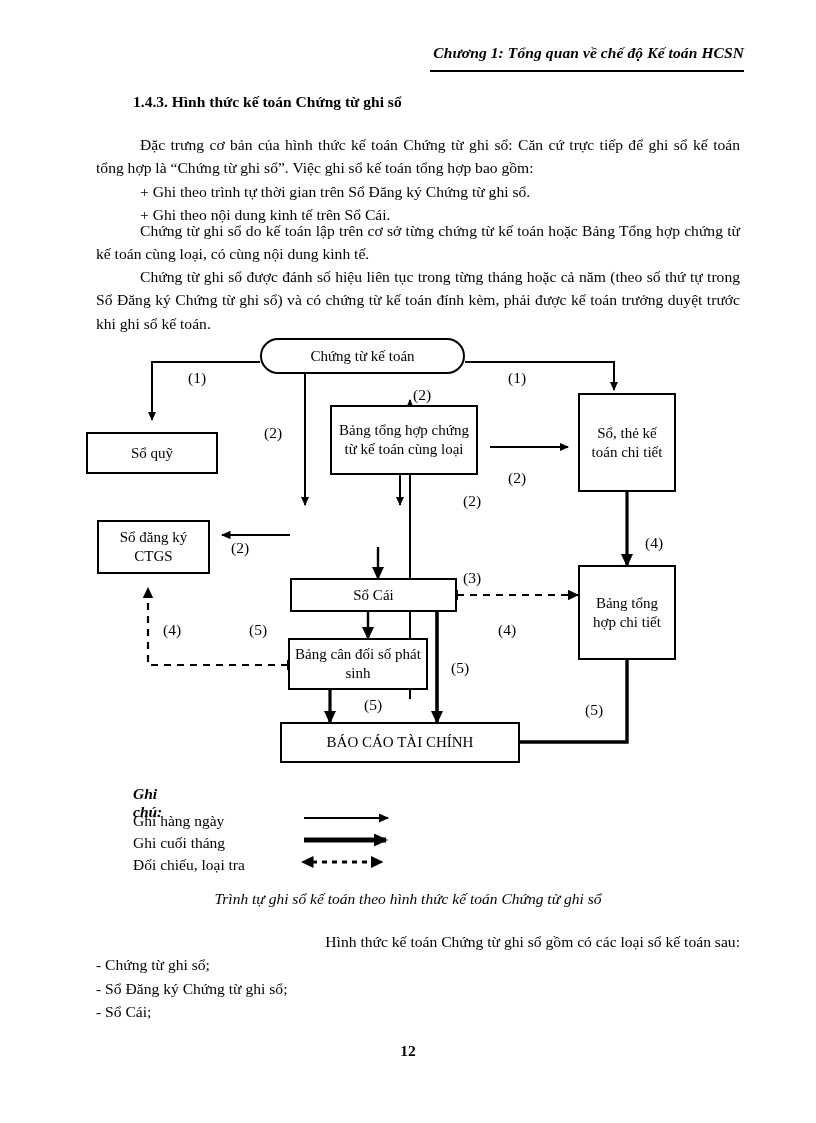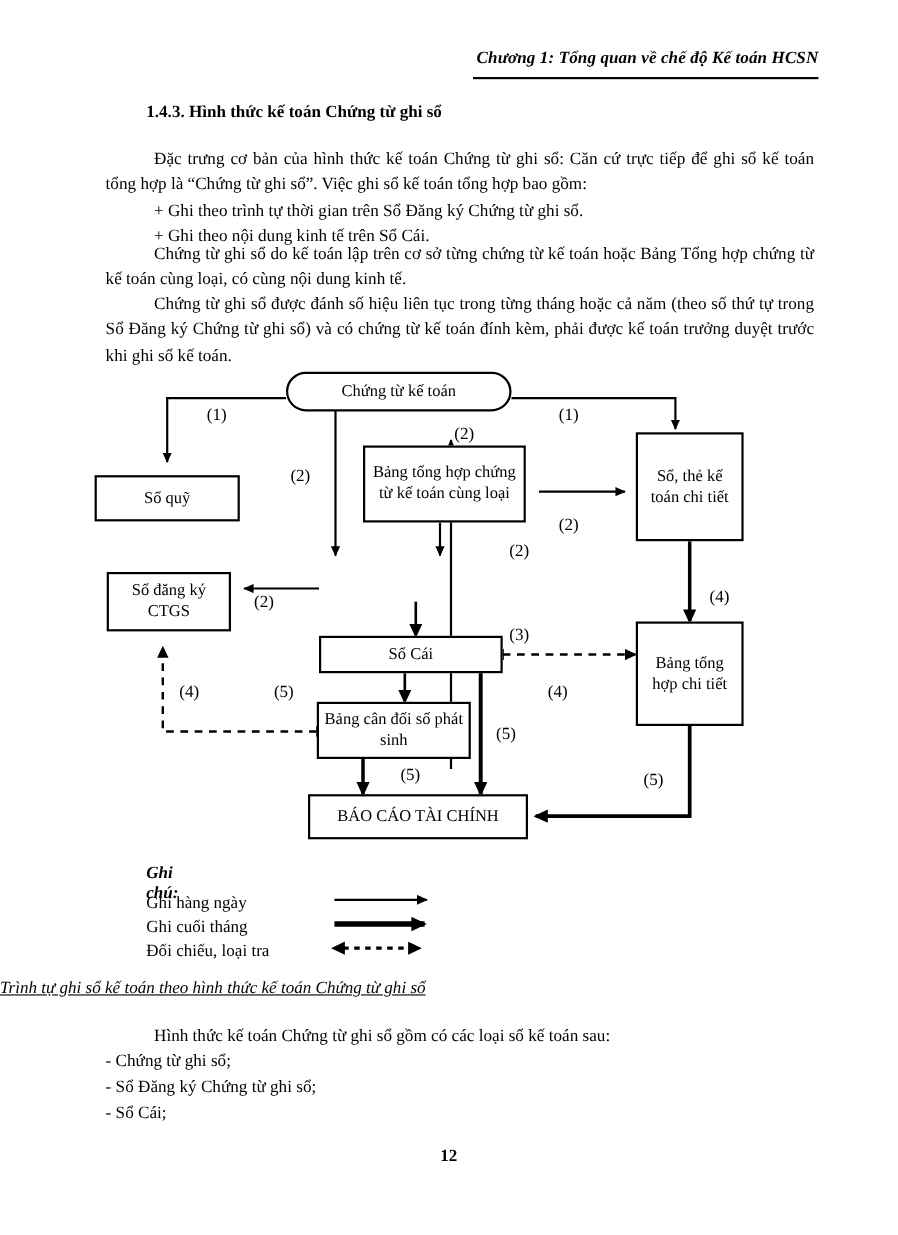--- a/index.html
+++ b/index.html
@@ -111,35 +111,35 @@
     font-size: 15.5px;
     white-space: nowrap;
   }
   .legend-art { position: absolute; left: 300px; }
 
   
   #figure-caption {
     position: absolute;
     left: 0; right: 0;
     top: 890px;
+    text-align: center;
     font-style: italic;
     font-size: 15.5px;
-    text-decoration: underline;
   }
 
   
   #tail {
     position: absolute;
     left: 96px;
     top: 930px;
     width: 644px;
     font-size: 15.6px;
     line-height: 23.3px;
   }
-  #tail .first { text-indent: 44px; }
+  #tail .first { text-indent: 44px; text-align: right; }
 
   #page-number {
     position: absolute;
     left: 0; right: 0;
     top: 1042px;
     text-align: center;
     font-weight: bold;
     font-size: 15.5px;
   }
 </style>
@@ -237,21 +237,21 @@
     </div>
 
     <div class="box" style="left:578px; top:240px; width:98px; height:95px;">
       <span>Bảng tổng hợp chi tiết</span>
     </div>
 
     <div class="box" style="left:288px; top:313px; width:140px; height:52px;">
       <span>Bảng cân đối số phát sinh</span>
     </div>
 
-    <div class="box thick" style="left:280px; top:397px; width:200px; height:41px;">
+    <div class="box thick" style="left:280px; top:397px; width:240px; height:41px;">
       <span>BÁO CÁO TÀI CHÍNH</span>
     </div>
 
     <div class="lbl" style="left:188px; top:45px;">(1)</div>
     <div class="lbl" style="left:508px; top:45px;">(1)</div>
     <div class="lbl" style="left:413px; top:62px;">(2)</div>
     <div class="lbl" style="left:264px; top:100px;">(2)</div>
     <div class="lbl" style="left:508px; top:145px;">(2)</div>
     <div class="lbl" style="left:463px; top:168px;">(2)</div>
     <div class="lbl" style="left:231px; top:215px;">(2)</div>

